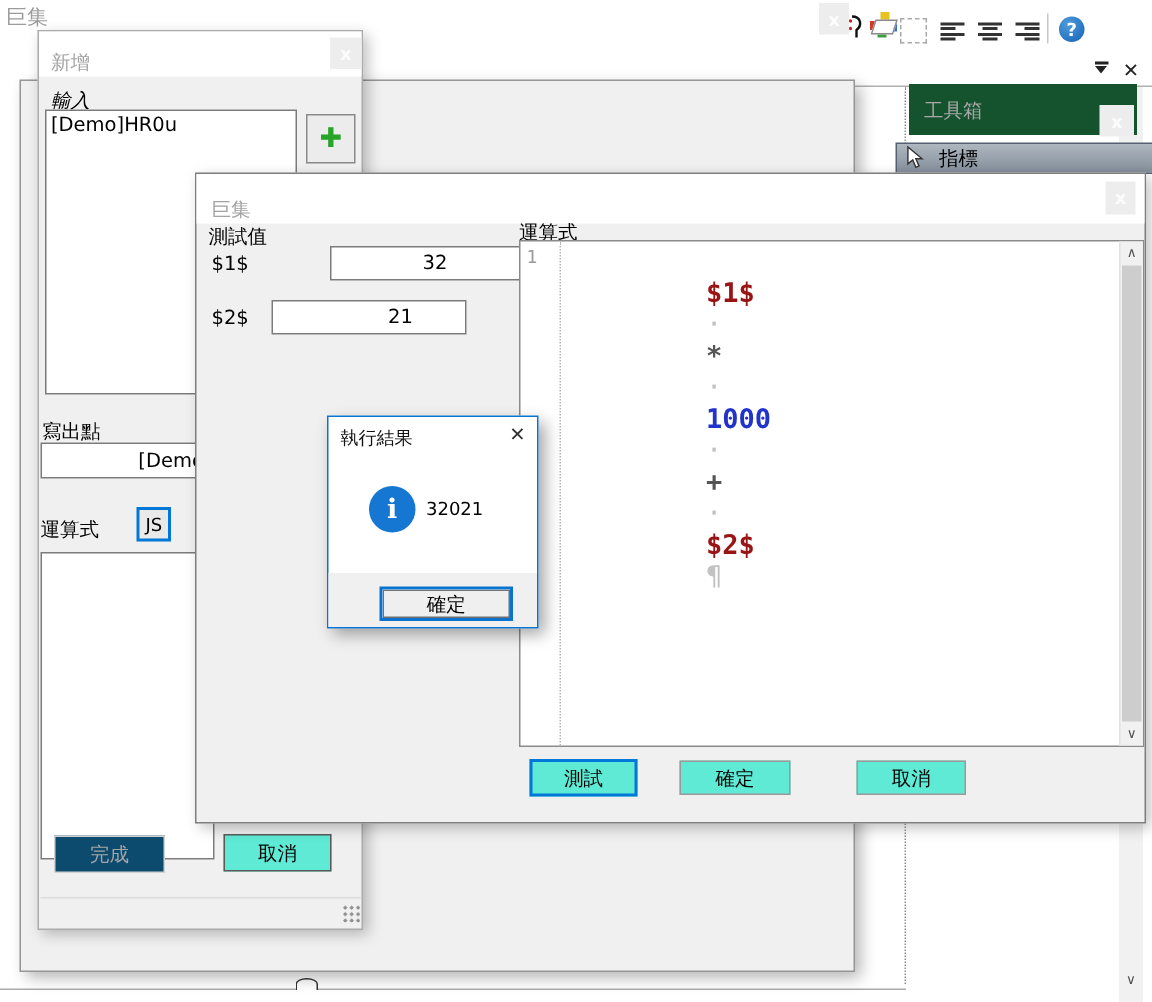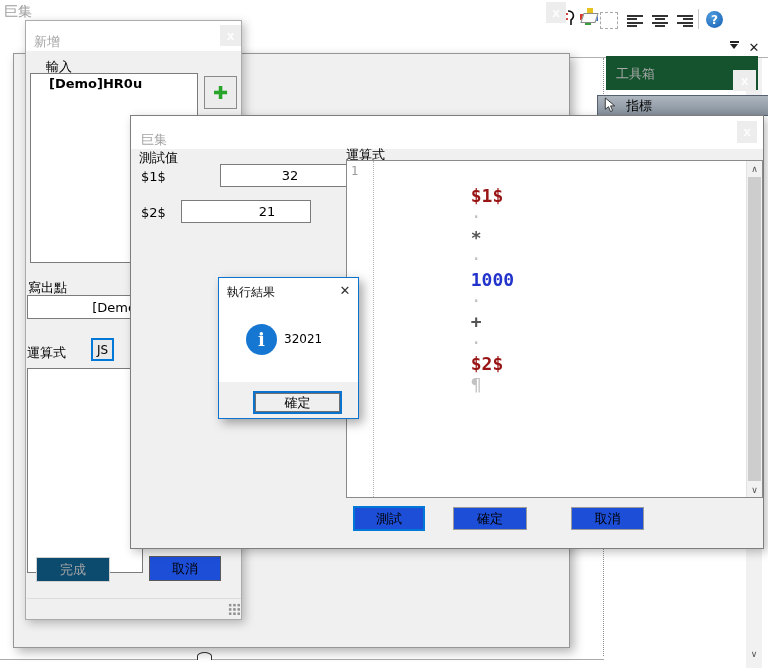--- a/index.html
+++ b/index.html
@@ -3,21 +3,21 @@
 <meta charset="utf-8">
 <style>
   html,body{margin:0;padding:0;}
   #screen{position:relative;width:768px;height:668px;background:#ffffff;overflow:hidden;
           font-family:"DejaVu Sans",sans-serif;color:#000;}
   .abs{position:absolute;}
   
   .titlebar-text{font-size:13px;color:#a3a3a3;}
   .faded-x{background:#ededed;color:#fcfcfc;display:flex;align-items:center;justify-content:center;
            font-size:12px;font-weight:bold;}
-  .btn{background:#1d4ed8;border:1px solid #9a9a9a;display:flex;align-items:center;justify-content:center;
+  .btn{background:#5eead4;border:1px solid #9a9a9a;display:flex;align-items:center;justify-content:center;
        font-size:13px;box-sizing:border-box;}
   .btn.focus{border:2px solid #0078d7;}
   .btn.disabled{background:#0c4a6e;border-color:#d2d2d2;color:#a5a5a5;}
   .tbx{background:#fff;border:1px solid #7b7b7b;box-sizing:border-box;font-size:13px;}
   .label{font-size:13px;color:#000;}
   .grip{background-image:radial-gradient(#8f8f8f 1.2px,rgba(0,0,0,0) 1.3px);background-size:4.3px 4.3px;}
   
   .bars{display:flex;flex-direction:column;justify-content:space-between;width:16px;height:12px;}
   .bars i{display:block;height:2px;background:#333;}
   .w1{width:16px}.w2{width:10px}
@@ -128,23 +128,23 @@
   <div class="abs window shadow" style="left:13px;top:53px;width:557px;height:595px;border:1px solid #969696;z-index:1;"></div>
 
   <div class="abs window" style="left:25px;top:20px;width:217px;height:600px;border:1px solid #ababab;z-index:2;box-shadow:3px 3px 9px rgba(0,0,0,.25);">
     <div class="wtitle" style="height:30px;">
       <span class="titlebar-text" style="margin-left:8px;">新增</span>
     </div>
     <div class="abs faded-x" style="left:194px;top:4px;width:21px;height:21px;">
       <span>x</span>
     </div>
 
-    <span class="abs label" style="left:20px;top:37px;">輸入</span>
-
-    <div class="abs tbx" style="left:4px;top:52px;width:168px;height:190px;padding:2px 15px;font-weight:bold;">
+    <span class="abs label" style="left:8px;top:37px;font-style:italic;">輸入</span>
+
+    <div class="abs tbx" style="left:4px;top:52px;width:168px;height:190px;padding:2px 0;">
       <div style="padding:0 3px;line-height:16px;">[Demo]HR0u</div>
     </div>
 
     <div class="abs btn" style="left:178px;top:55px;width:33px;height:33px;background:#ececec;border-color:#8a8a8a;">
       <span style="color:#28a428;font-size:18px;">✚</span>
     </div>
 
     <span class="abs label" style="left:2px;top:258px;">寫出點</span>
     <div class="abs tbx" style="left:1px;top:274px;width:116px;height:24px;display:flex;align-items:center;justify-content:flex-end;">
       <span style="margin-right:1px;">[Demo]</span>

